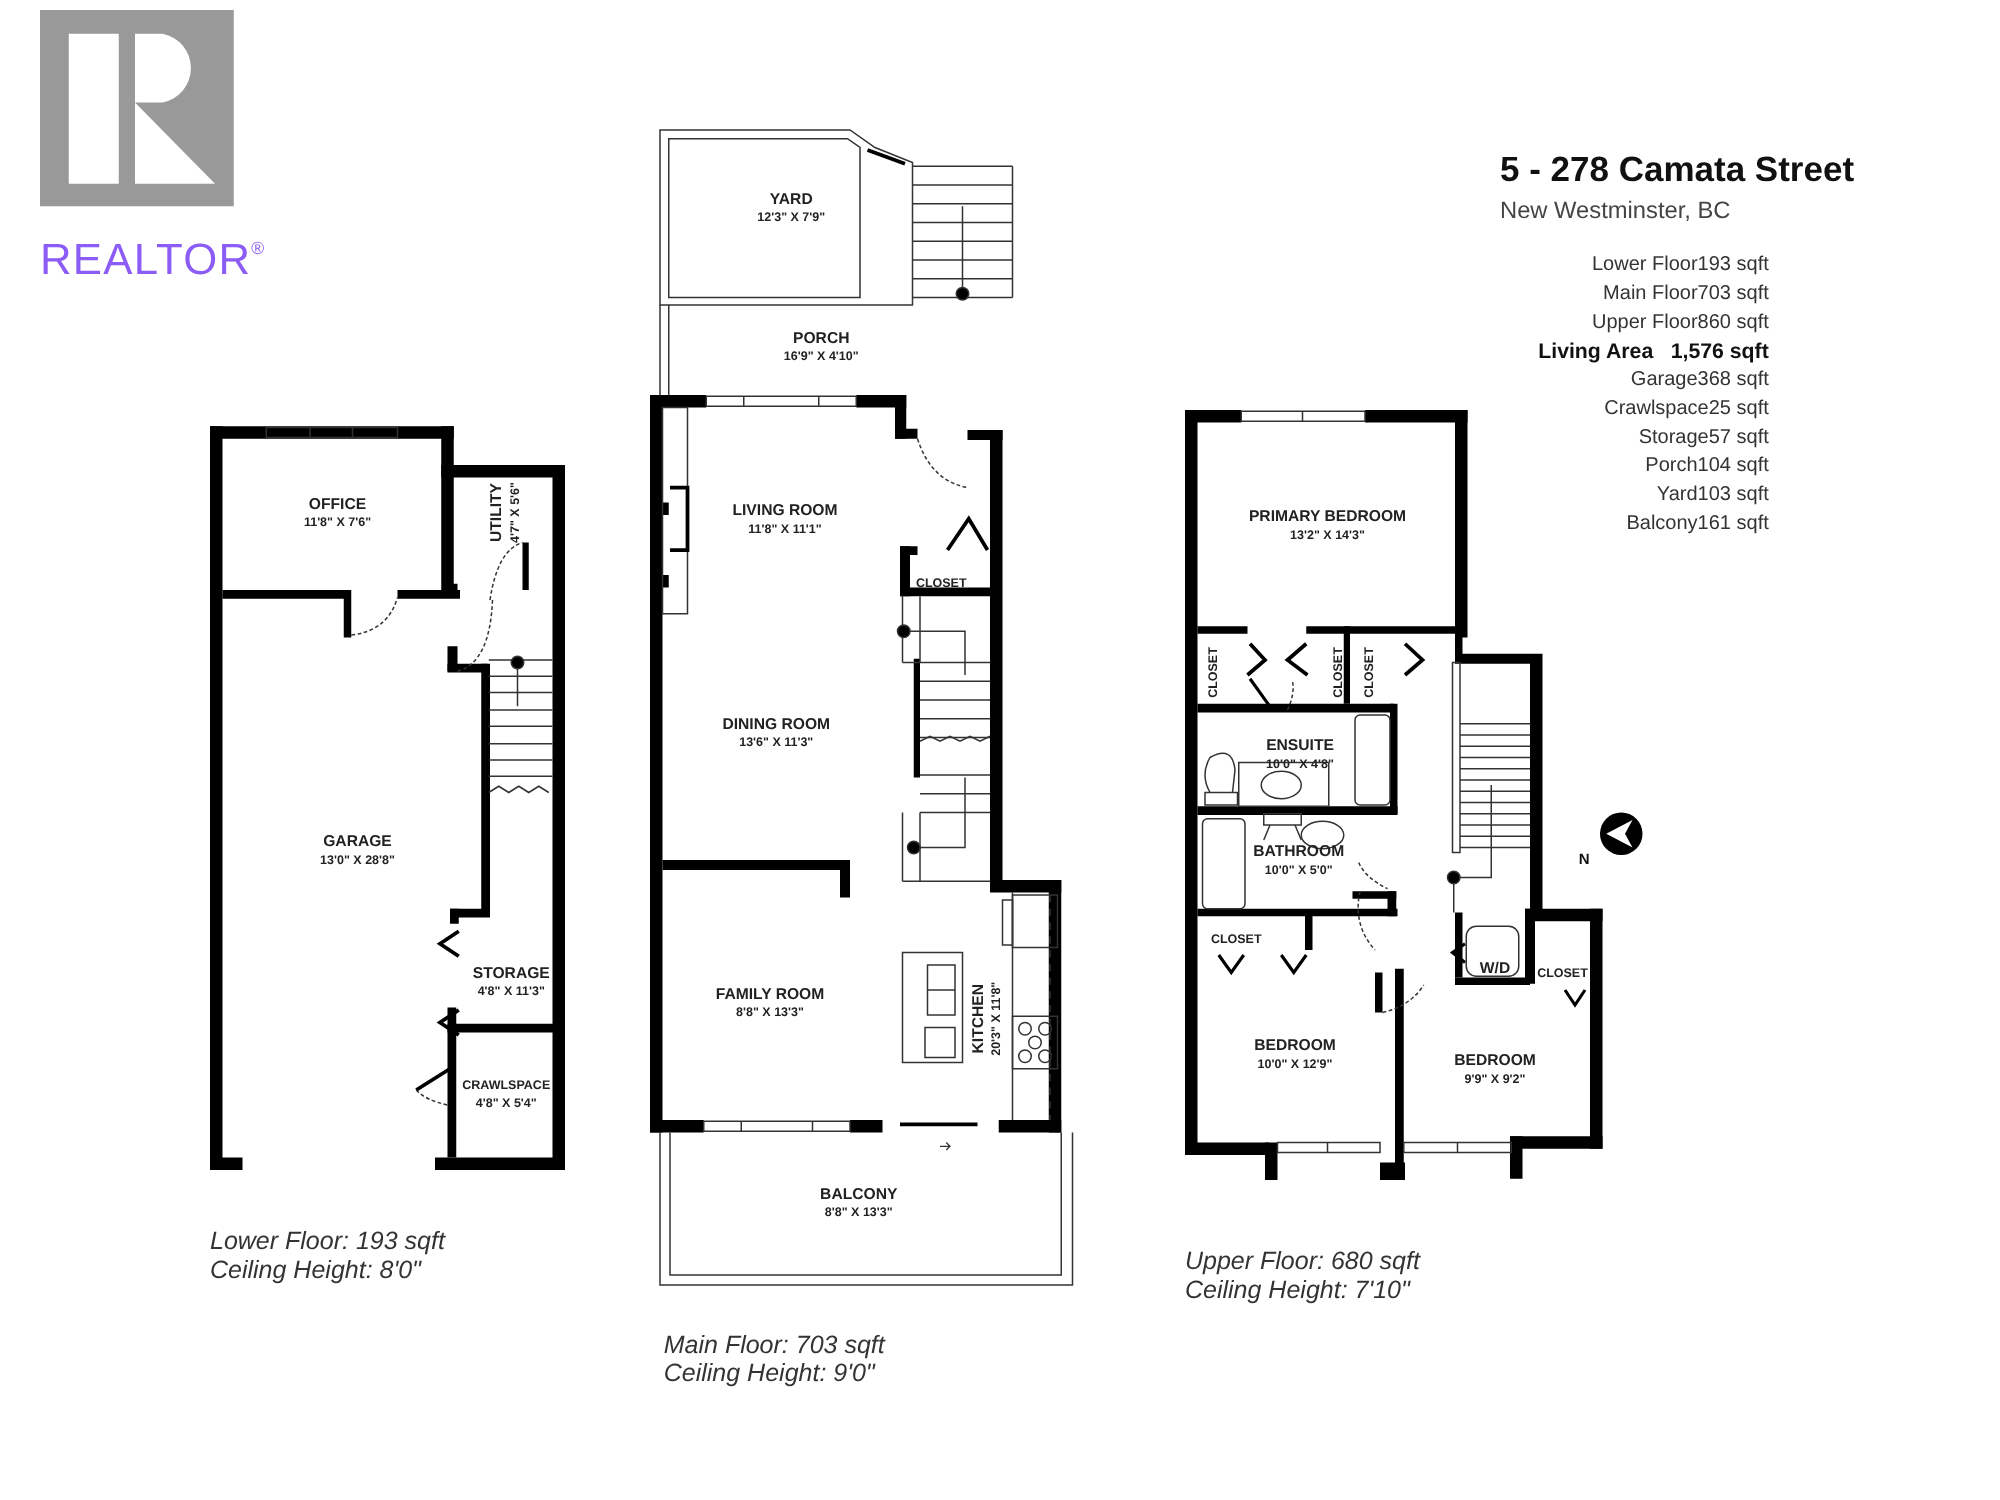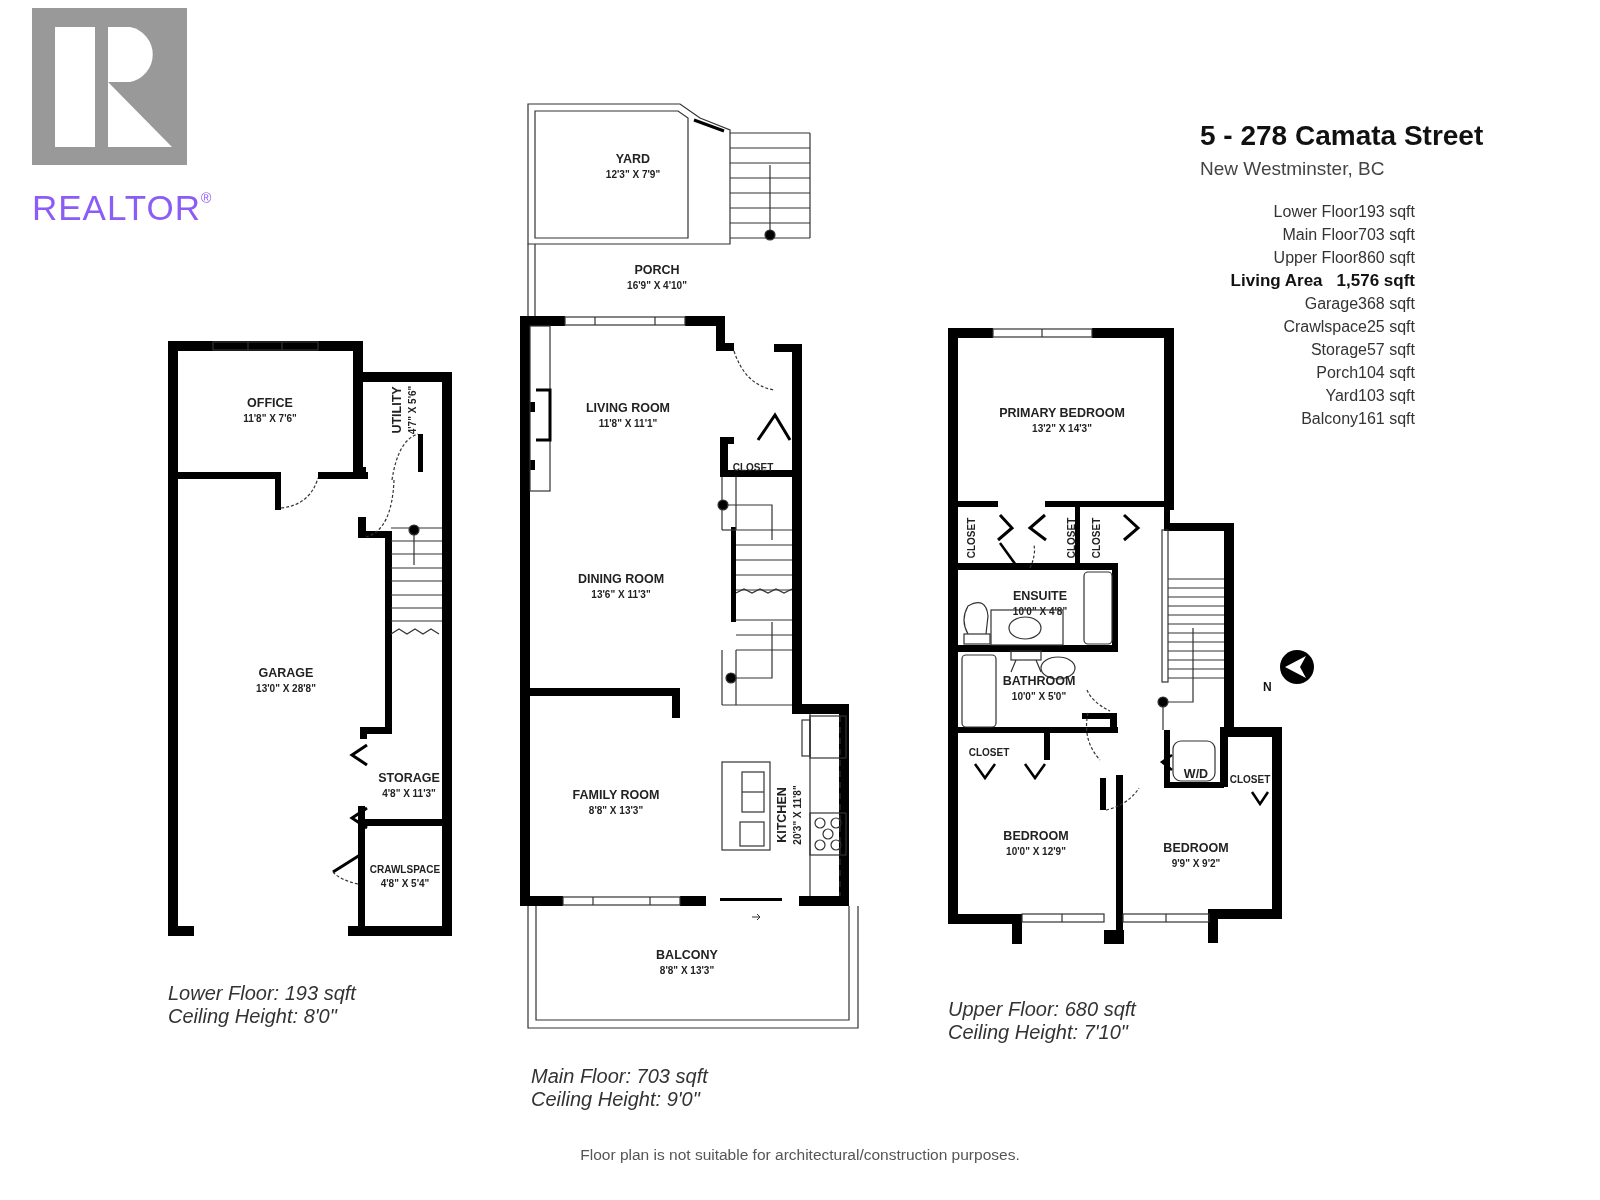--- a/index.html
+++ b/index.html
@@ -418,14 +418,13 @@
     <span class="d">9'9" X 9'2"</span>
   </div>
 <div class="abs floor-note" style="left:948px;top:978px">
     <div>Upper Floor: 680 sqft</div>
     <div>Ceiling Height: 7'10"</div>
   </div>
 
 <div class="abs north-label">N</div>
 
 <div class="abs disclaimer">
-  <div>Floor plan is not suitable for architectural/construction purposes.</div>
 </div>
 
 </body></html>

